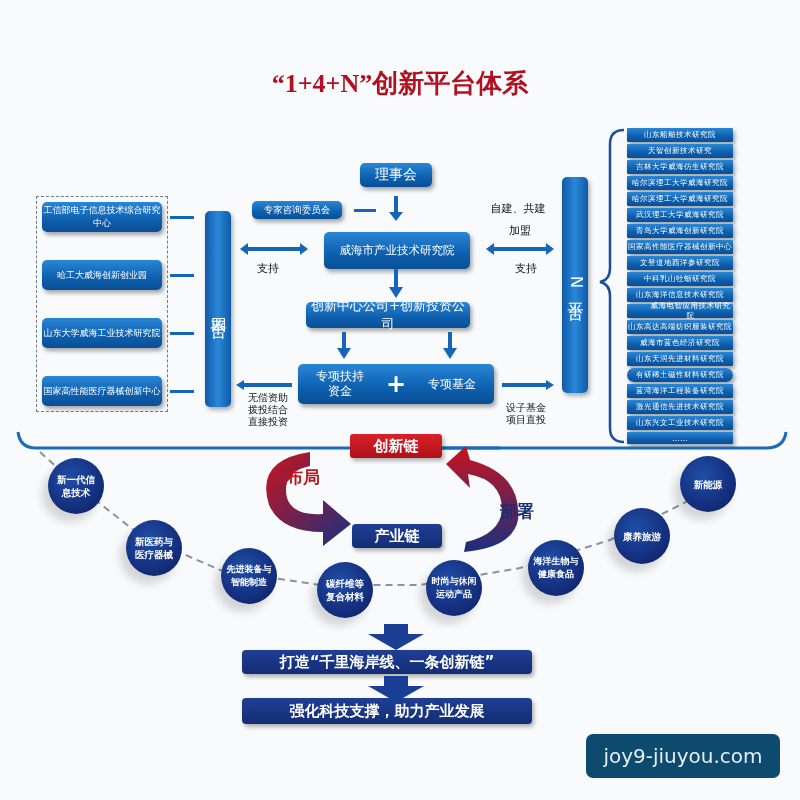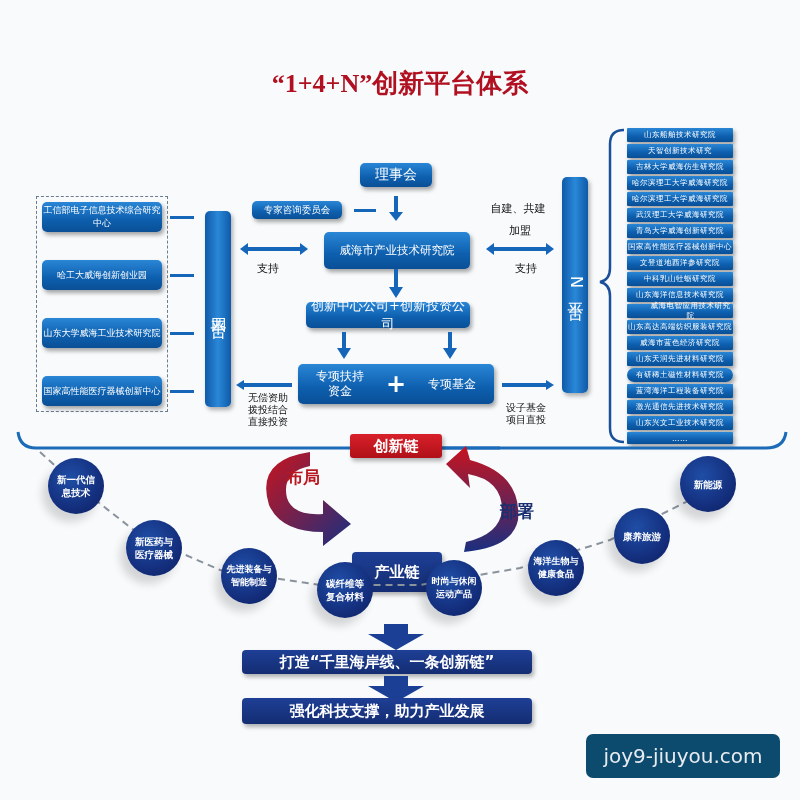--- a/index.html
+++ b/index.html
@@ -153,21 +153,21 @@
   <defs>
       <linearGradient id="g2" x1="0" y1="0" x2="0" y2="1">
         <stop offset="0" stop-color="#c8141e"></stop>
         <stop offset="1" stop-color="#1a2f80"></stop>
       </linearGradient>
     </defs>
   <path d="M6 20 L26 2 L30 16 Q82 30 78 76 Q72 104 24 108 L26 98 Q60 90 62 66 Q62 36 28 30 L30 44 Z" fill="url(#g2)"></path>
 </svg>
 <div class="abs" style="left:456px; top:500px; color:#1a2f70; font-weight:bold; font-size:17px;margin-left:44px;">部署</div>
 
-<div class="abs navybar" style="left:352px; top:524px; width:90px; height:40px; font-size:15px;margin-top:28px;">产业链</div>
+<div class="abs navybar" style="left:352px; top:524px; width:90px; height:24px; font-size:15px;">产业链</div>
 
 <svg class="abs" style="left:0; top:440px;" width="800" height="170">
   <path d="M40 12 L75 44 L140 95 L220 130 L320 145 L420 145 L520 128 L610 100 L690 60 L710 20" fill="none" stroke="#8a929c" stroke-width="2" stroke-dasharray="7,5"></path>
 </svg>
 
 <div class="abs circle" style="left:48px; top:458px; width:56px; height:56px; white-space:pre-line;">新一代信
 息技术</div>
 <div class="abs circle" style="left:126px; top:520px; width:56px; height:56px; white-space:pre-line;">新医药与
 医疗器械</div>
 <div class="abs circle" style="left:221px; top:548px; width:56px; height:56px; white-space:pre-line; font-size:9px;">先进装备与

